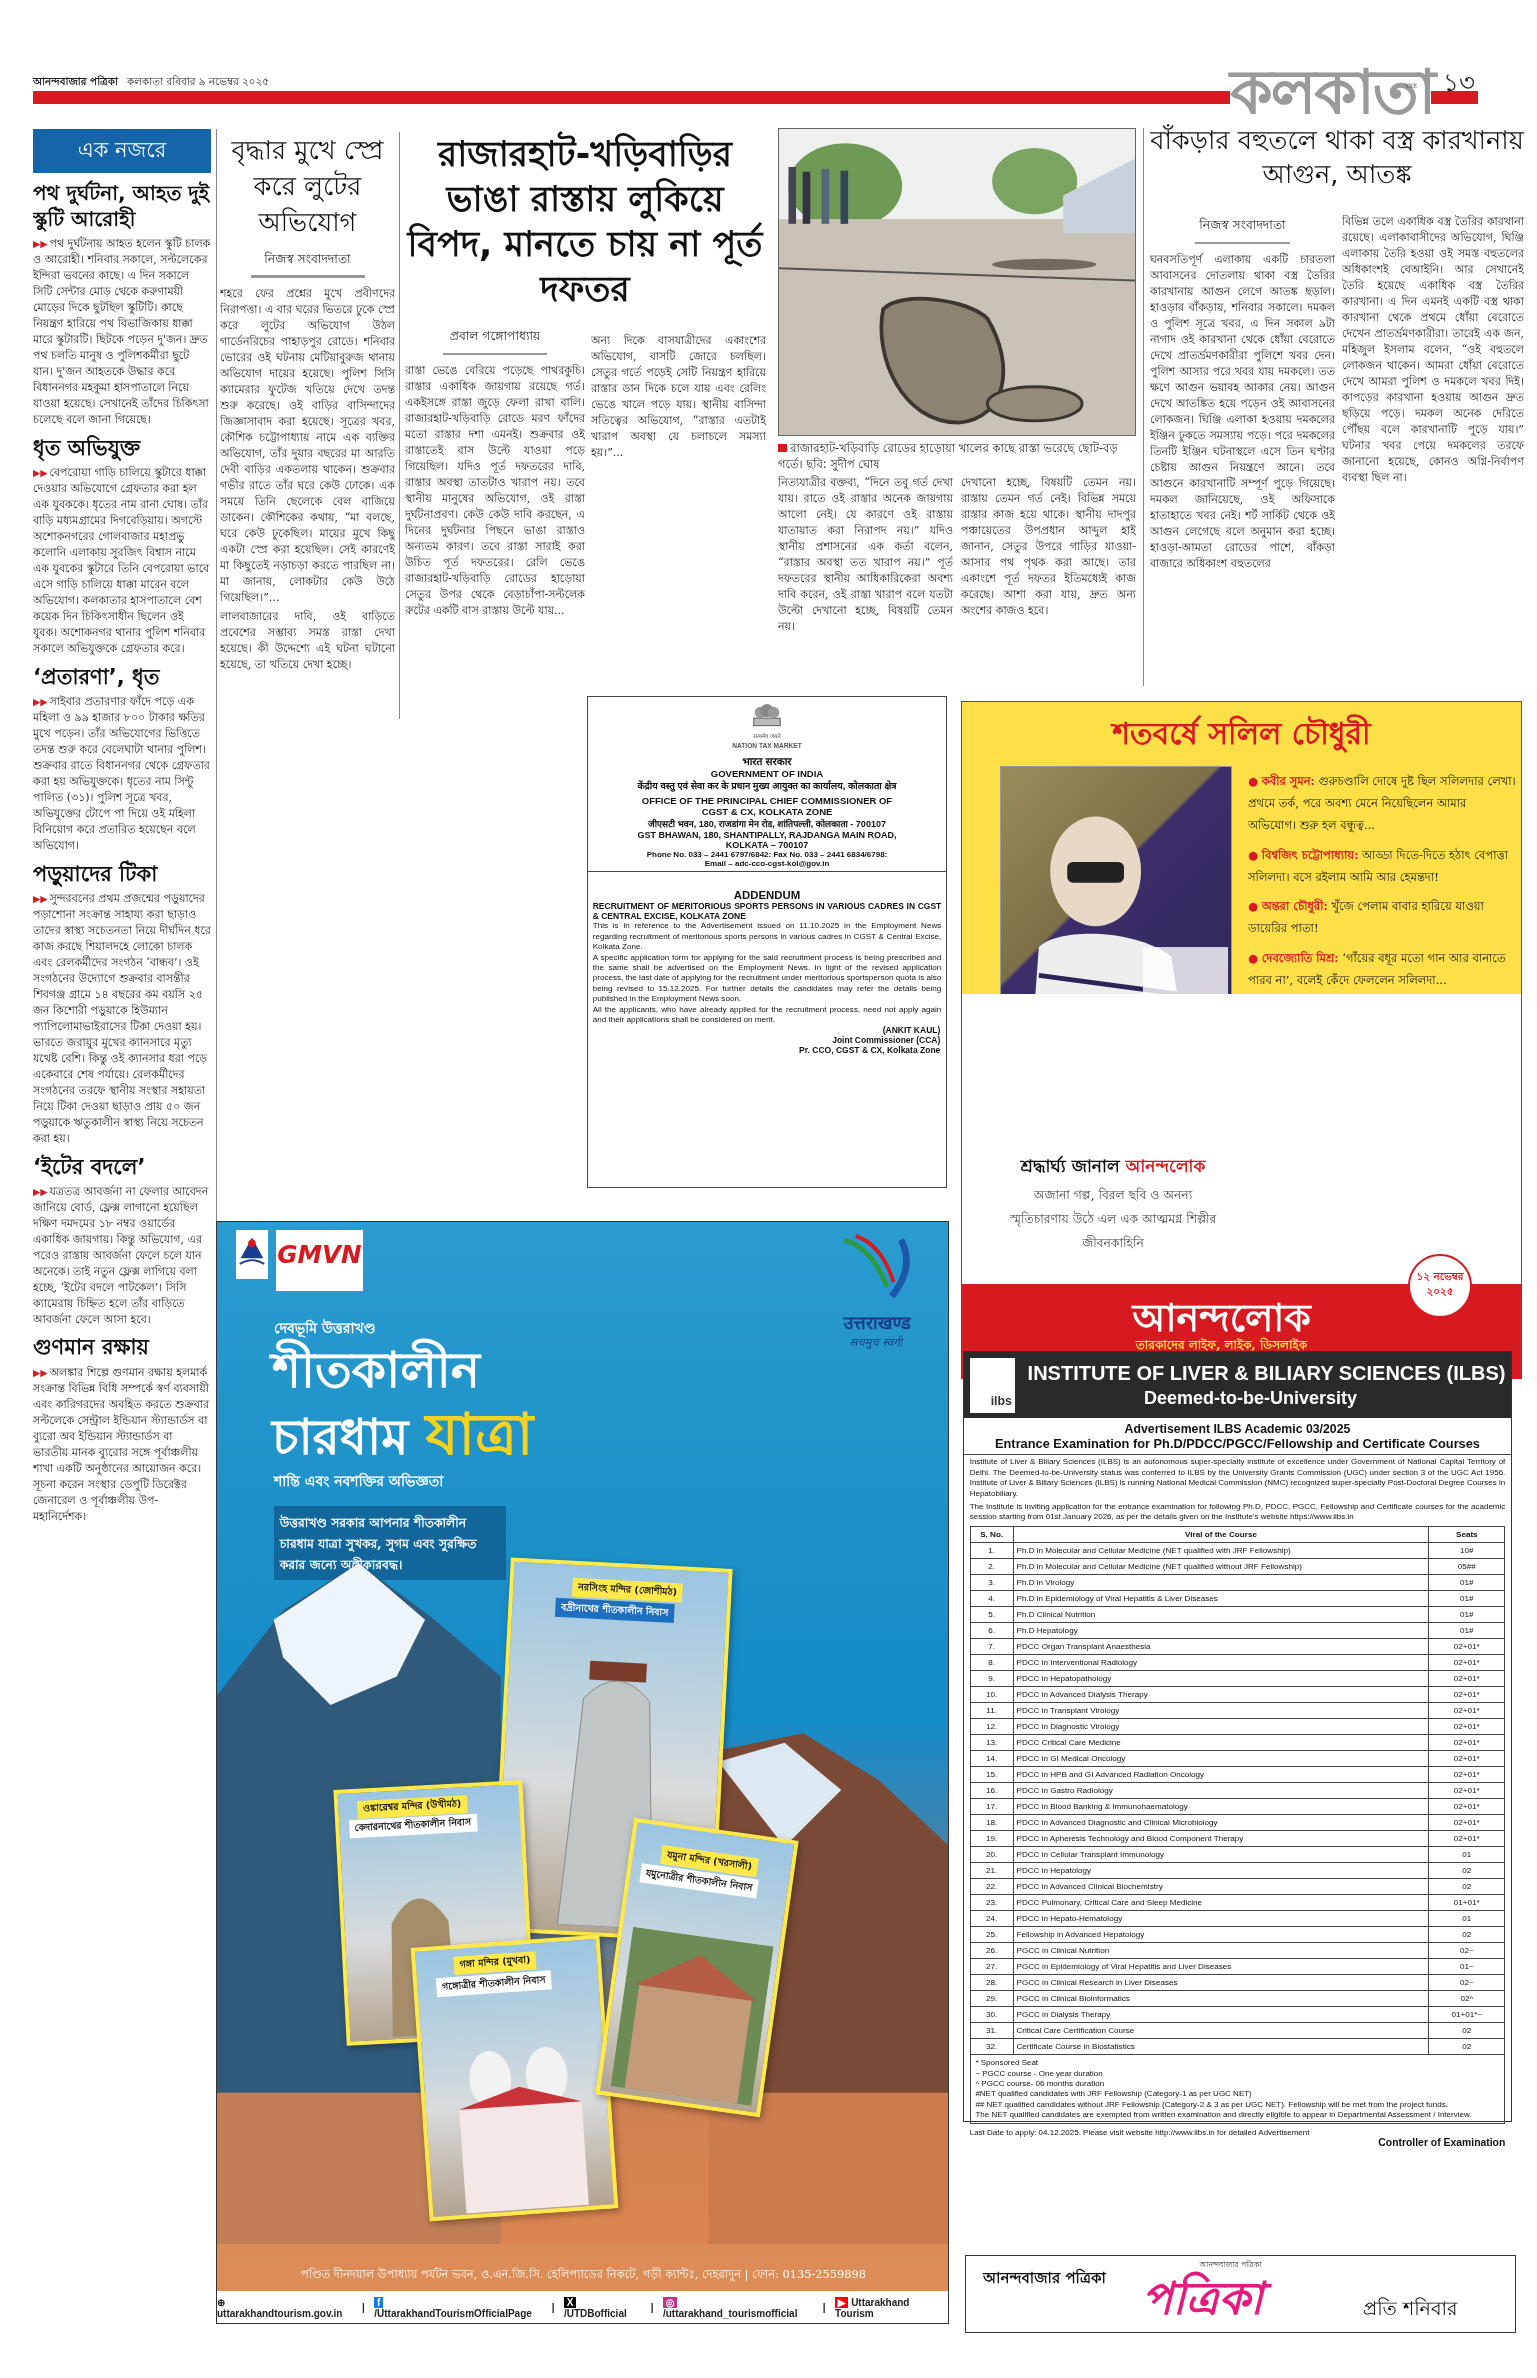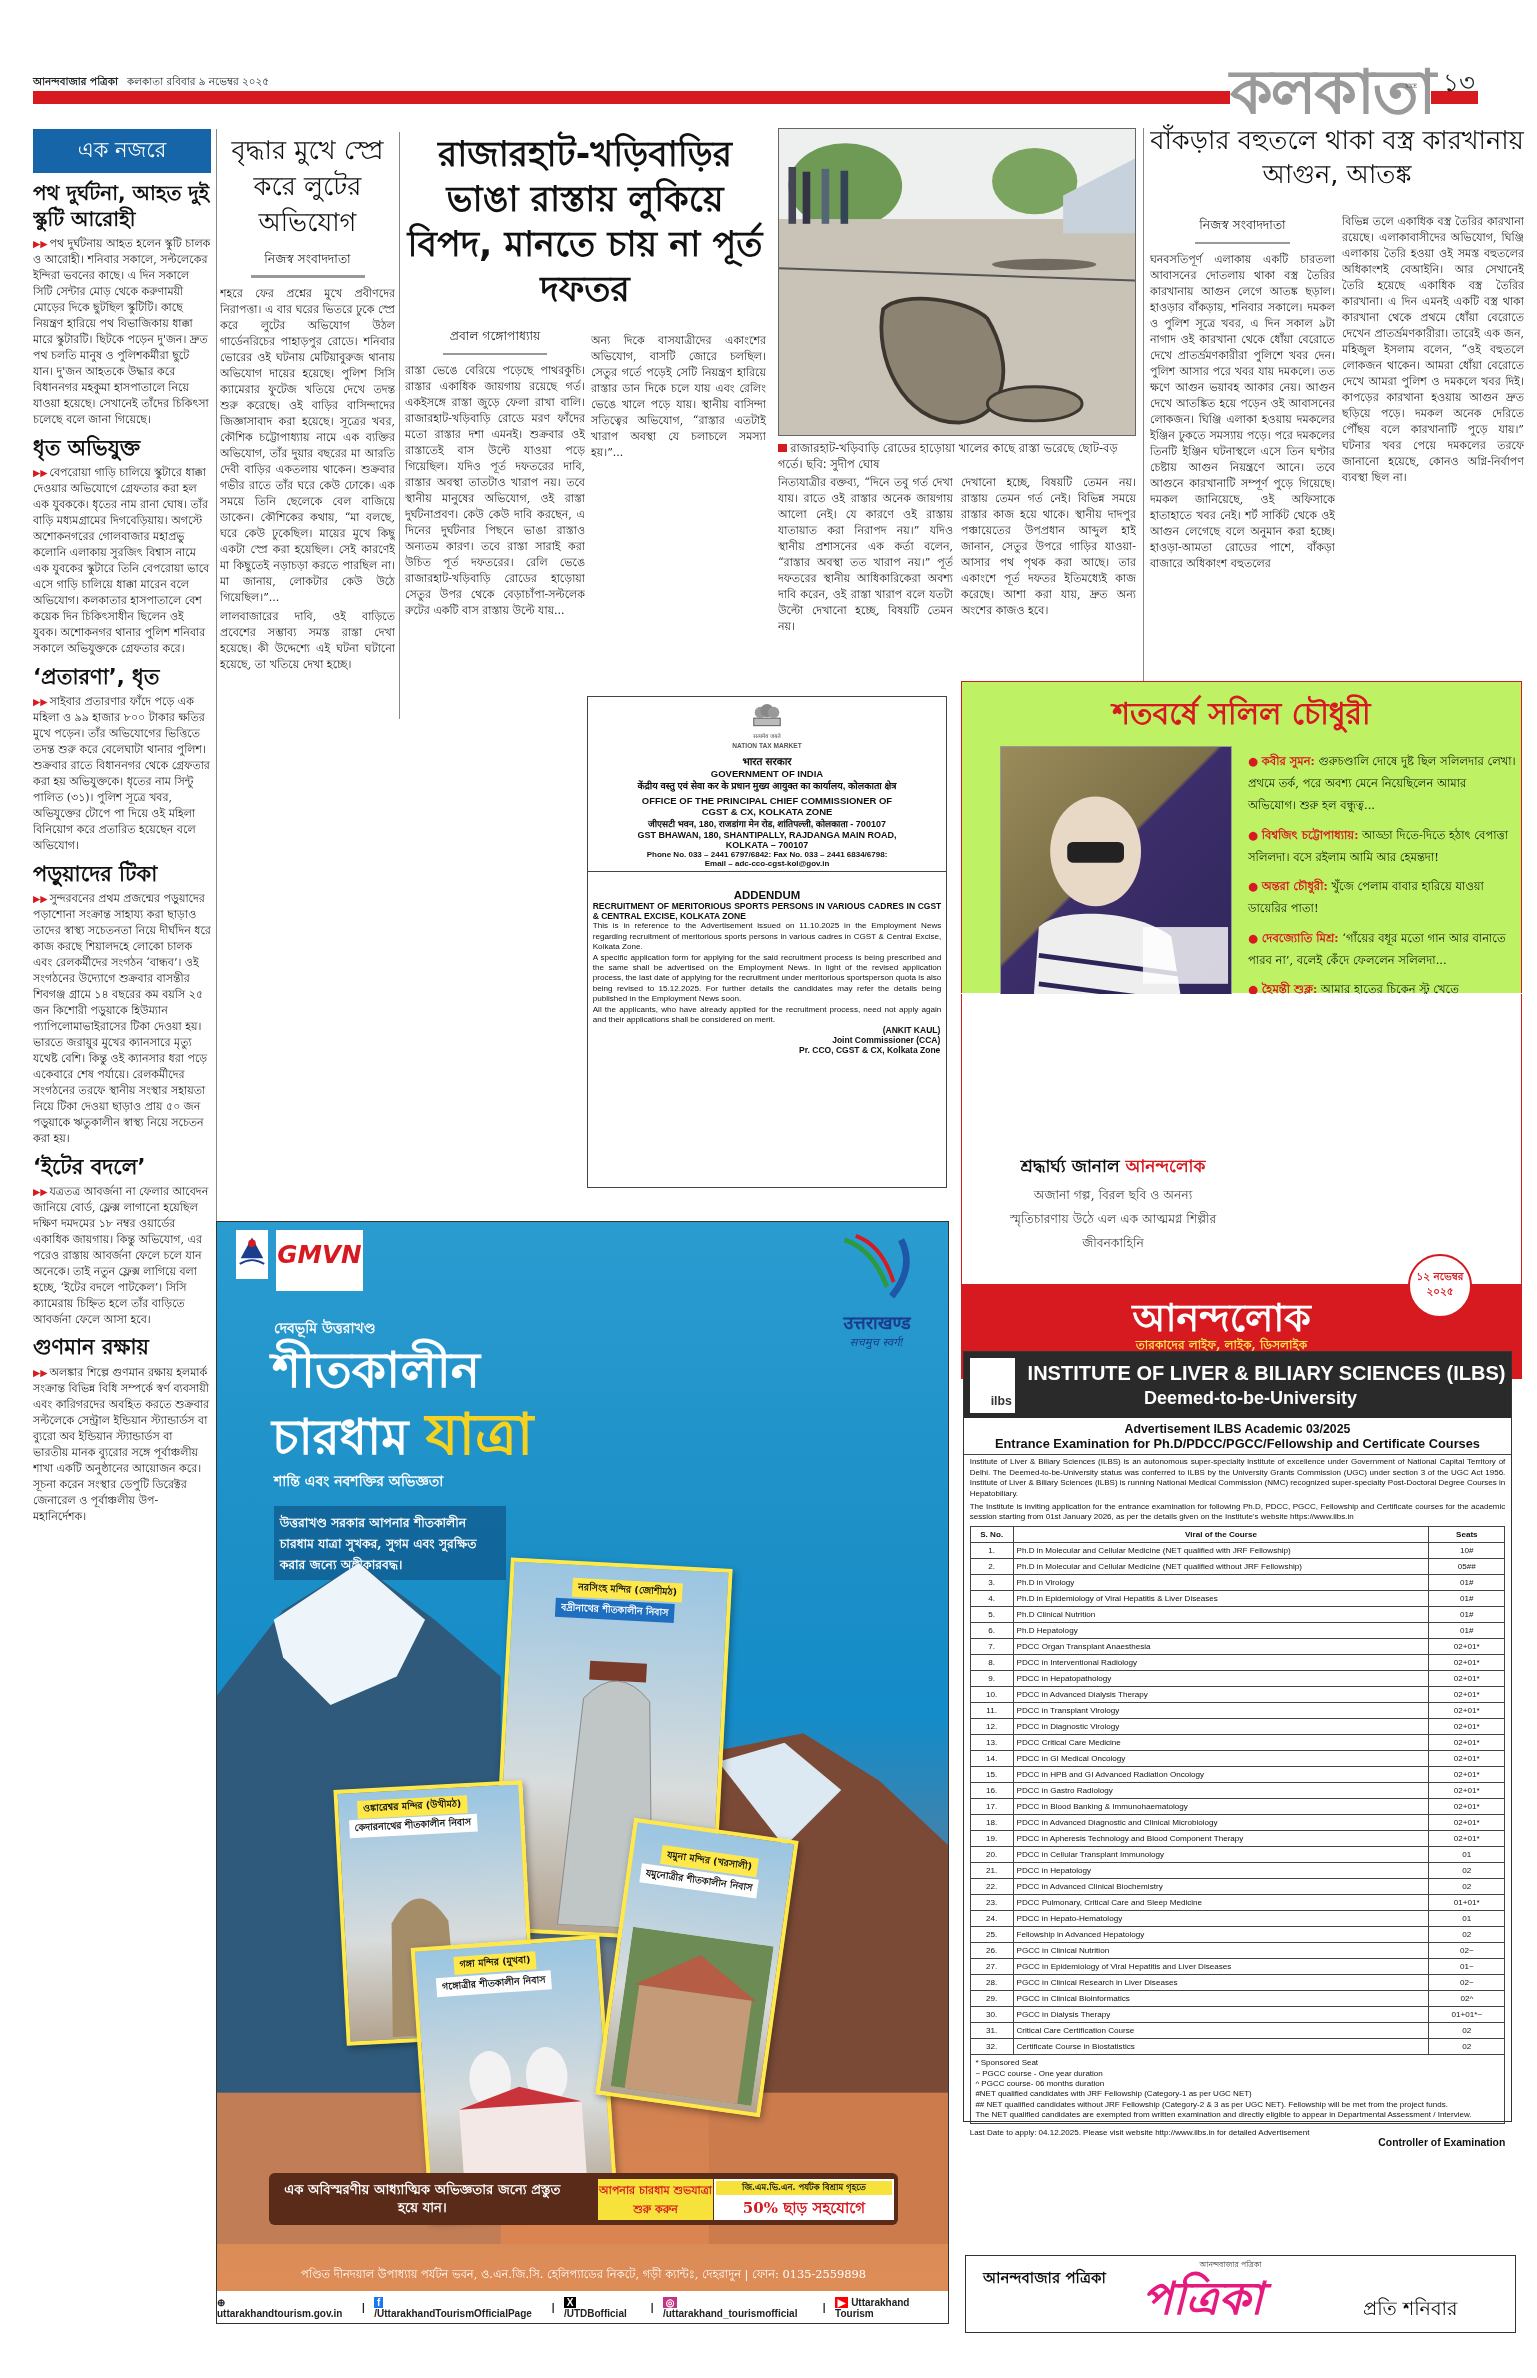--- a/index.html
+++ b/index.html
@@ -23,21 +23,21 @@
 .side-body{font-size:11px;line-height:16px;color:#222;}
 .arrow{color:#d71920;font-size:9.5px;margin-right:1.9px;}
 .story-head{font-family:"DejaVu Sans",sans-serif;font-weight:bold;text-align:center;color:#111;}
 .byline{font-size:12.3px;text-align:center;color:#222;font-family:"DejaVu Sans",sans-serif;}
 .byline-rule{height:2.8px;background:#999;margin:5.7px auto 7.6px auto;}
 .photo{background:linear-gradient(180deg,#e9ecee 0%,#dcdcd8 30%,#c7c1b8 55%,#bab4aa 100%);overflow:hidden;border:0.9px solid #666;}
 .caption{font-size:11.4px;line-height:16px;color:#222;font-family:"DejaVu Sans",sans-serif;}
 .caption .sq{display:inline-block;width:8.5px;height:8.5px;background:#d71920;margin-right:3.8px;}
 .govt-ad{border:1.4px solid #444;background:#fff;font-family:"Liberation Sans",sans-serif;}
 .govt-ad .c{text-align:center;}
-.anandalok-box{border:1.9px solid #d71920;background:#bef264;}
+.anandalok-box{border:1.9px solid #d71920;background:#fde047;margin-top:20px;}
 .ilbs{border:1.4px solid #333;font-family:"Liberation Sans",sans-serif;background:#fff;}
 .ilbs table{border-collapse:collapse;width:100%;font-size:8.1px;}
 .ilbs td,.ilbs th{border:0.9px solid #444;padding:0 2.8px;height:16px;}
 .ilbs th{font-weight:bold;text-align:center;}
 .tour-ad{border:0.9px solid #333;overflow:hidden;background:linear-gradient(180deg,#2a9cd0 0%,#1c8fc7 30%,#148cc9 45%,#4f7fa3 60%,#a07156 80%,#d98a55 90%,#e08e58 100%);}
 .temple-card{position:absolute;border:4.7px solid #ffe94a;background:linear-gradient(180deg,#9ac5e2,#d8dcdc 60%,#b3a38f);box-shadow:1.9px 2.8px 7.6px rgba(0,0,0,.35);}
 .tc-label{position:absolute;font-size:9.5px;font-weight:bold;font-family:"DejaVu Sans",sans-serif;padding:1.9px 5.7px;white-space:nowrap;}
 .patrika-box{border:1.4px solid #333;background:#fff;}
 </style>
 </head>
@@ -471,28 +471,20 @@
   <div class="temple-card" style="left:397px;top:606px;width:166px;height:279px;transform:rotate(8deg);">
     <div class="tc-label" style="left:28px;top:19px;background:#ffe94a;">যমুনা মন্দির (খরসালী)</div>
     <div class="tc-label" style="left:9.5px;top:40px;background:#fff;">যমুনোত্রীর শীতকালীন নিবাস</div>
     <svg style="position:absolute;left:9.5px;top:104px;" width="142" height="161" viewBox="0 0 150 170">
         <rect x="0" y="0" width="150" height="170" fill="#6d8b55"></rect>
         <polygon points="10,60 75,20 140,60" fill="#b55d45"></polygon>
         <rect x="15" y="60" width="120" height="110" fill="#c59a79"></rect>
       </svg>
   </div>
 
-  <div style="position:absolute;left:52px;top:951px;width:629px;height:52px;background:#5a2b19;border-radius:5.7px;">
-    <div style="position:absolute;left:11.4px;top:7.6px;width:284px;text-align:center;font-size:13.2px;color:#fff;line-height:18px;font-weight:bold;">এক অবিস্মরণীয় আধ্যাত্মিক অভিজ্ঞতার জন্যে প্রস্তুত হয়ে যান।</div>
-    <div style="position:absolute;left:329px;top:5.7px;width:115px;height:41px;background:#f7e23c;color:#d71920;font-size:11px;text-align:center;line-height:19px;padding-top:1.9px;font-weight:bold;">আপনার চারধাম শুভযাত্রা শুরু করুন</div>
-    <div style="position:absolute;left:445px;top:5.7px;width:180px;height:41px;background:#fff;">
-      <div style="background:#f7e23c;font-size:8.5px;text-align:center;margin:1.9px;font-weight:bold;">জি.এম.ভি.এন. পর্যটক বিশ্রাম গৃহতে</div>
-      <div style="color:#d71920;font-size:15px;font-weight:bold;text-align:center;">50% ছাড় সহযোগে</div>
-    </div>
-  </div>
   <div style="position:absolute;left:0;top:1044px;width:733px;text-align:center;font-size:11.4px;color:#fff;">পণ্ডিত দীনদয়াল উপাধ্যায় পর্যটন ভবন, ও.এন.জি.সি. হেলিপ্যাডের নিকটে, গড়ী ক্যান্টঃ, দেহরাদুন | ফোন: 0135-2559898</div>
   <div style="position:absolute;left:0;top:1069px;width:733px;height:33px;background:#fff;font-family:'Liberation Sans',sans-serif;font-size:10px;font-weight:bold;display:flex;align-items:center;justify-content:center;gap:9.5px;color:#222;">
     <span><span>⊕</span> <span>uttarakhandtourism.gov.in</span></span>
       <span>|</span>
     <span><span style="background:#1877f2;color:#fff;padding:0 2.8px;">f</span> <span>/UttarakhandTourismOfficialPage</span></span>
       <span>|</span>
     <span><span style="background:#000;color:#fff;padding:0 2.8px;">X</span> <span>/UTDBofficial</span></span>
       <span>|</span>
     <span><span style="background:#c13584;color:#fff;padding:0 2.8px;">◎</span> <span>/uttarakhand_tourismofficial</span></span>
       <span>|</span>

